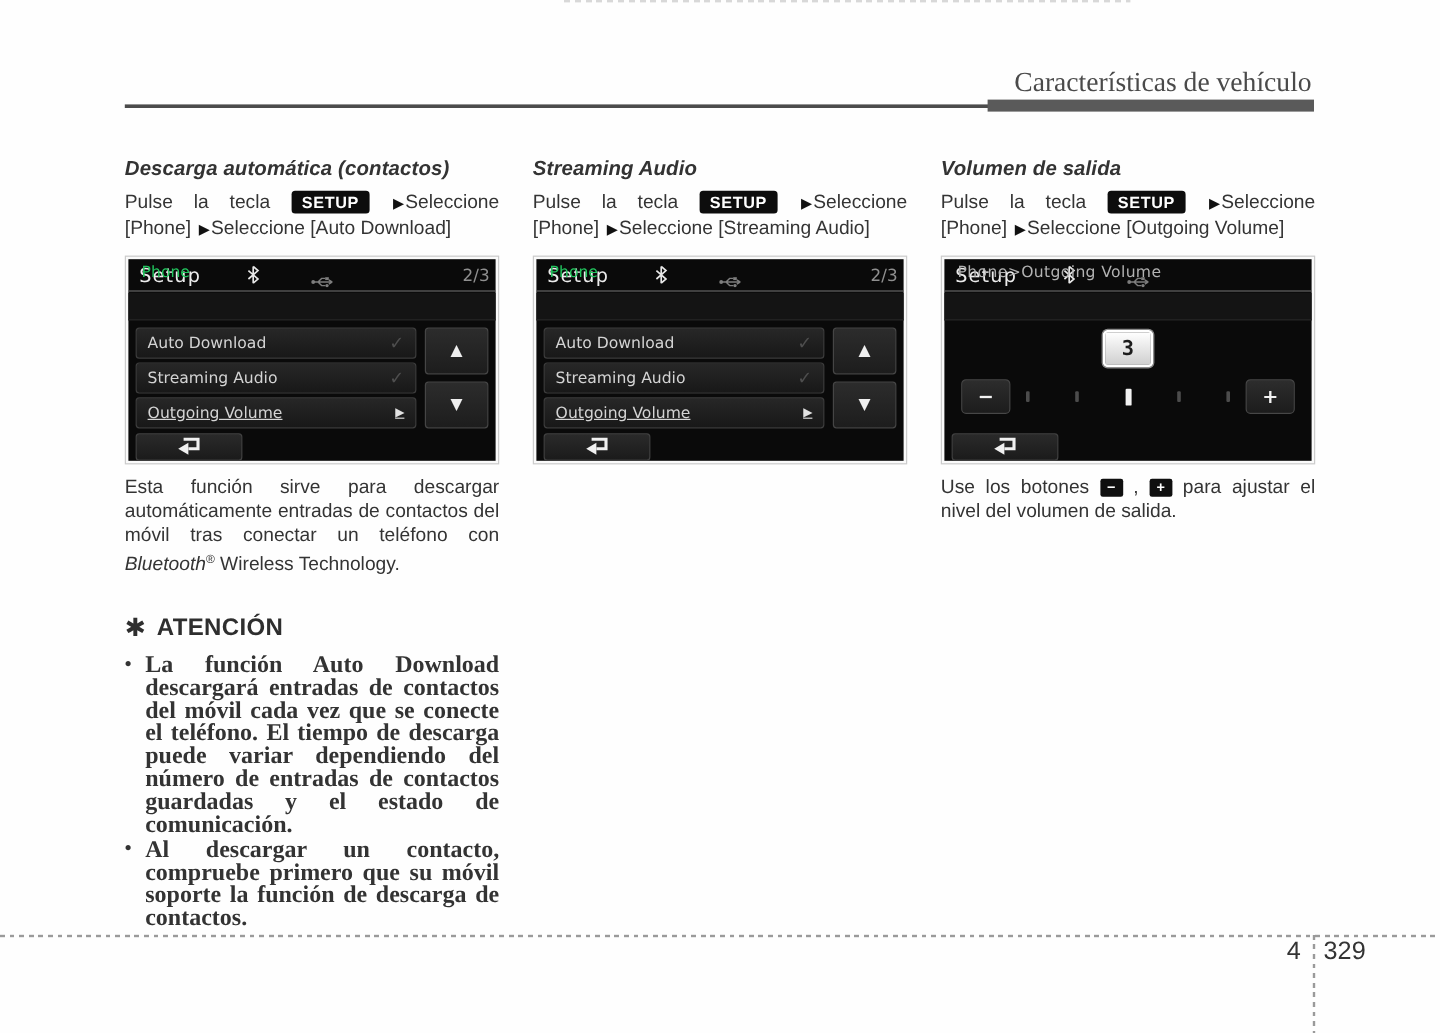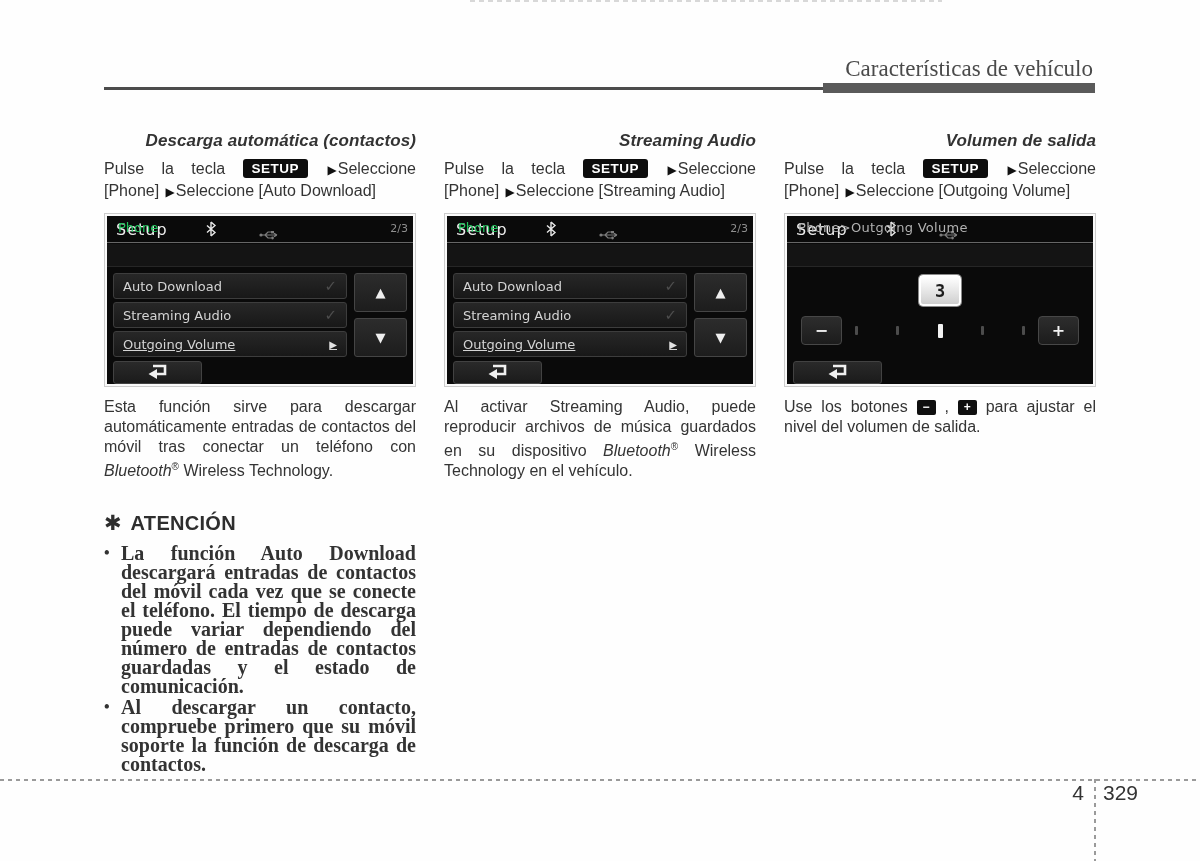--- a/index.html
+++ b/index.html
@@ -17,41 +17,41 @@
     background:repeating-linear-gradient(180deg,#9a9a9a 0 4px,transparent 4px 8px); }
   
   .header-title { position:absolute; right:107px; top:56px;
     font-family:"Liberation Serif", serif; font-size:23px; color:#4a4a4a; }
   .header-rule-thin { position:absolute; left:104px; top:87px; width:991px; height:3px; background:#4c4c4c; }
   .header-rule-thick { position:absolute; left:823px; top:83px; width:272px; height:10px; background:#5a5a5a; }
   
   .col { position:absolute; top:131px; width:312px; }
   .col-1 { left:104px; } .col-2 { left:444px; } .col-3 { left:784px; }
   .section-heading { font-style:italic; font-weight:bold; font-size:17px; color:#333;
-    margin-bottom:7px; letter-spacing:0.1px; white-space:nowrap;text-align:right; }
+    margin-bottom:7px; letter-spacing:0.1px; white-space:nowrap; }
   .step-line1 { display:flex; justify-content:space-between; align-items:center;
     font-size:16px; color:#343434; height:21px; }
   .step-line2 { font-size:16px; color:#343434; margin-top:3px; white-space:nowrap; }
   .setup-key { display:inline-block; background:#0d0d0d; color:#fff; font-weight:bold;
     font-size:13.5px; line-height:17px; padding:1px 9px; border-radius:3px; letter-spacing:0.5px; }
   .tri { font-size:12px; color:#111; margin:0 1px 0 2px; }
   .step-group { white-space:nowrap; }
   
   .shot { margin-top:13px; width:312px; height:174px; background:#fafafa;
     border:1px solid #cccccc; padding:2px; }
   .screen { position:relative; width:100%; height:100%; background:#0a0a0a;
     font-family:"DejaVu Sans", sans-serif; }
   .scr-titlebar { position:absolute; left:0; top:0; width:100%; height:27px; border-bottom:1px solid #666; }
   .scr-title { position:absolute; left:9px; top:4px; font-size:16px; color:#ececec; letter-spacing:1px; }
   .bt-icon { position:absolute; left:98px; top:5px; }
   .usb-icon { position:absolute; left:152px; top:9px; }
   .scr-tabrow { position:absolute; left:0; top:28px; width:100%; height:23px;
     background:#141414; border-bottom:1px solid #262626; }
   .scr-tab { position:absolute; left:11px; top:4px; font-size:13px; color:#22c55e; }
-  .scr-pageind { position:absolute; right:5px; top:6px; font-size:11px; color:#8f8f8f; }
+  .scr-pageind { position:absolute; right:5px; top:6px; font-size:14px; color:#8f8f8f; }
   .scr-crumb { position:absolute; left:11px; top:4px; font-size:13px; color:#b2b2b2; letter-spacing:0.3px; }
   .list-item { position:absolute; left:6px; width:234px; height:26px;
     background:linear-gradient(#272727,#181818); border:1px solid #3d3d3d; border-radius:3px;
     display:flex; align-items:center; justify-content:space-between; padding:0 9px;
     font-size:13px; color:#d4d4d4; }
   .li-1 { top:57px; } .li-2 { top:86px; } .li-3 { top:115px;text-decoration:underline; }
   .check-glyph { color:#4e4e4e; font-size:15px; font-weight:bold; }
   .item-arrow { color:#e2e2e2; font-size:10px; }
   .scroll-btn { position:absolute; left:247px; width:53px;
     background:linear-gradient(#2c2c2c,#1d1d1d); border:1px solid #454545; border-radius:3px;
@@ -233,21 +233,20 @@
           </div>
         <div class="back-btn">
             <span><svg width="24" height="18" viewBox="0 0 24 18">
                 <path d="M7 4 H19 V12 H11" stroke="#f0f0f0" stroke-width="2.6" fill="none"></path>
                 <path d="M11 7 L11 17 L2.5 12 Z" fill="#f0f0f0"></path>
               </svg></span>
           </div>
       </div>
     </div>
 
-    <p class="caption"><span>Al activar Streaming Audio, puede reproducir archivos de música guardados en su dispositivo </span><i>Bluetooth</i><sup>®</sup><span> Wireless Technology en el vehículo.</span></p>
   </div>
 
   <div class="col col-3">
     <div class="section-heading">Volumen de salida</div>
     <div class="step-line1">
       <span>Pulse</span>
       <span>la</span>
       <span>tecla</span>
       <span class="setup-key">SETUP</span>
       <span class="step-group"><span class="tri">▶</span><span>Seleccione</span></span>

